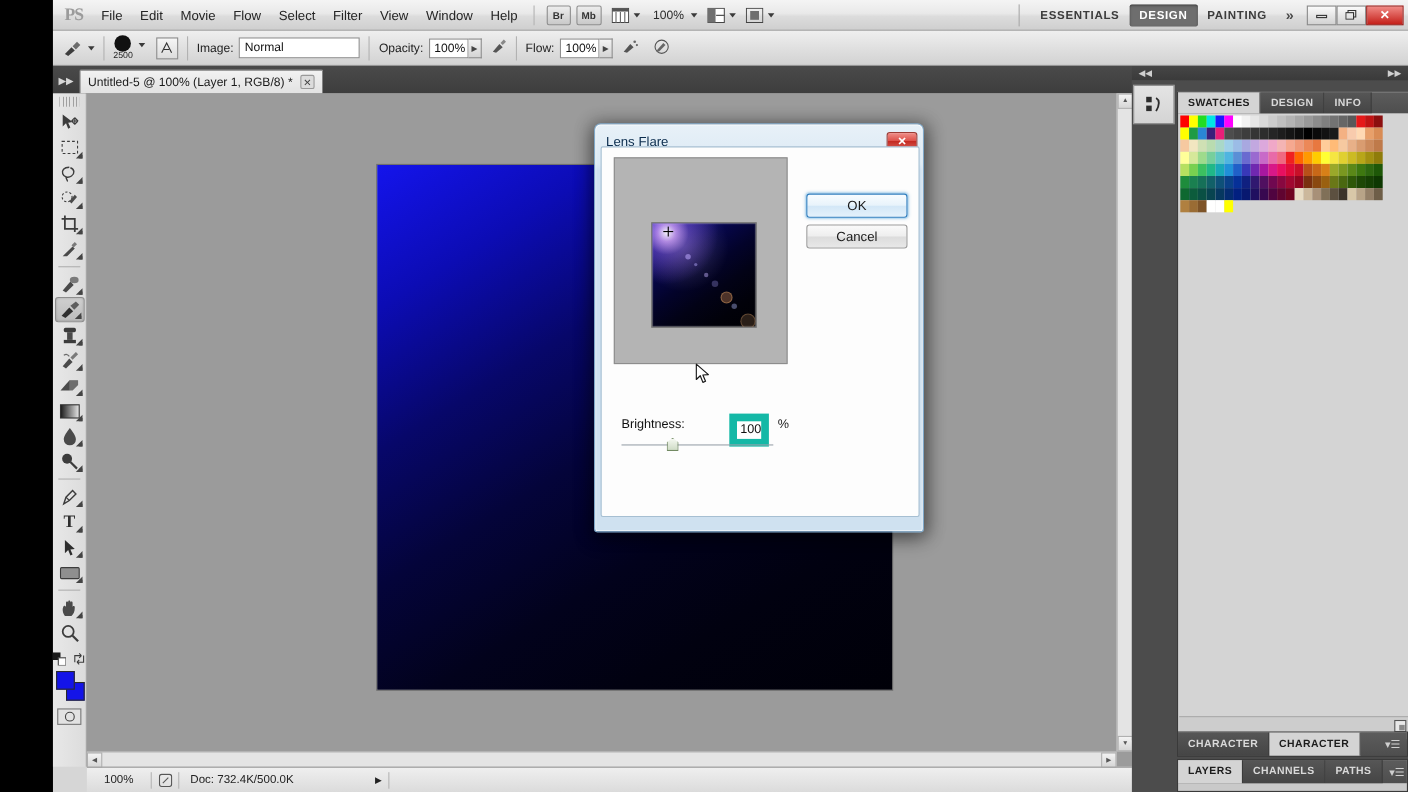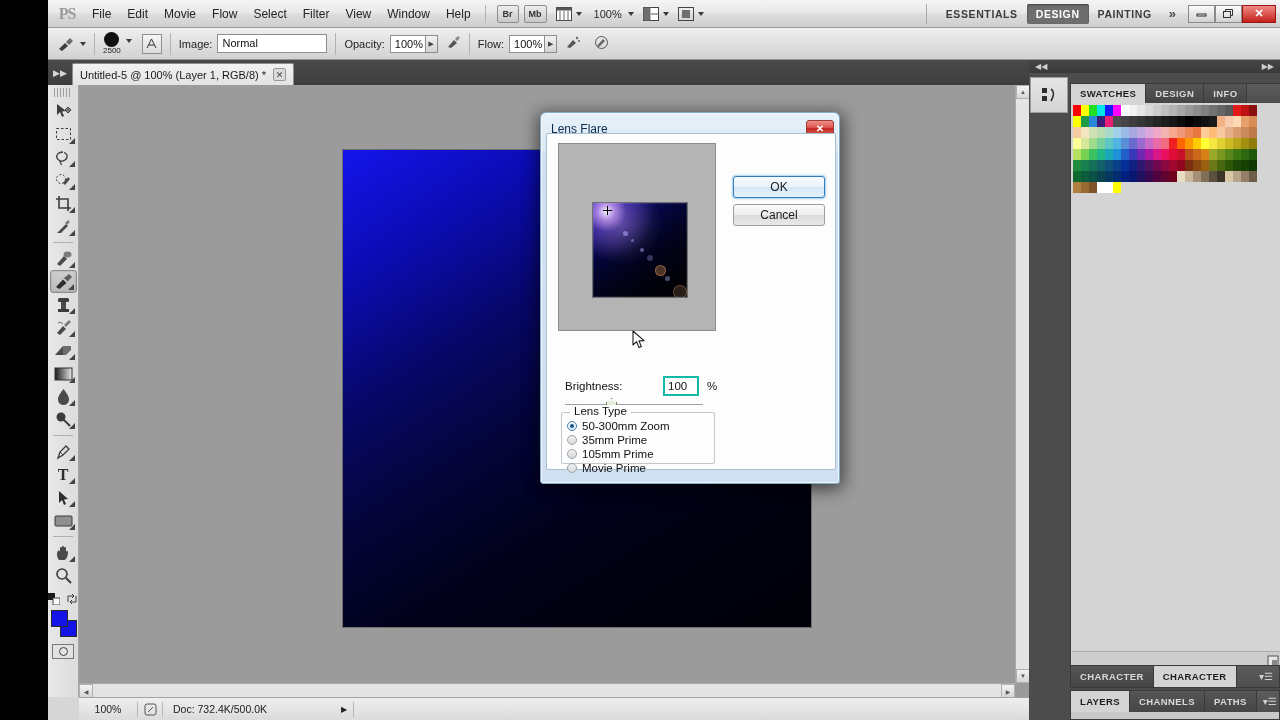--- a/index.html
+++ b/index.html
@@ -207,22 +207,22 @@
     border:1px solid #9c9c9c;
   }
   #btn-ok { left:186px; top:42px; border:1px solid #2f7dbe;
     box-shadow:0 0 0 1px #bcdcf2, 0 0 3px rgba(63,142,203,.8);
     background:linear-gradient(to bottom,#f8fcff 0%,#e8f3fb 48%,#d3e7f7 52%,#e4f1fb 100%); }
   #btn-cancel { left:186px; top:70px; }
 
   .row-bright { position:absolute; left:18px; top:246px; width:260px; }
   .lbl { font-size:11.5px; color:#111; }
   #bright-input {
-    position:absolute; left:98px; top:-4px; width:36px; height:20px;
-    border:2px solid #14b8a6; background:#fff; font-size:11.5px; color:#111;
+    position:absolute; left:98px; top:-4px; width:36px; height:30px;
+    border:7px solid #14b8a6; background:#fff; font-size:11.5px; color:#111;
     padding:0 3px; line-height:16px;
   }
   .pct { position:absolute; left:142px; top:0; font-size:11.5px; }
   #slider-track { position:absolute; left:0; top:24px; width:138px; height:1px; background:#9aa3ab; }
   #slider-thumb { position:absolute; left:41px; top:18px; width:11px; height:12px;
      background:linear-gradient(to bottom,#f4f8f0,#cfdcc6); border:1px solid #728a63;
      clip-path:polygon(50% 0%,100% 36%,100% 100%,0% 100%,0% 36%); }
 
   #lenstype {
     position:absolute; left:14px; top:278px; width:154px; height:52px;
@@ -852,40 +852,20 @@
         <div class="btn" id="btn-cancel">Cancel</div>
 
         <div class="row-bright">
           <span class="lbl">Brightness:</span>
           <div id="bright-input">100</div>
           <span class="pct">%</span>
           <div id="slider-track"></div>
           <div id="slider-thumb"></div>
         </div>
 
-        <div id="lenstype">
-          <span id="lt-legend">Lens Type</span>
-
-          <div class="radio-row" style="top:6px">
-            <i class="radio on"></i>
-            <span>50-300mm Zoom</span>
-          </div>
-          <div class="radio-row" style="top:20px">
-            <i class="radio"></i>
-            <span>35mm Prime</span>
-          </div>
-          <div class="radio-row" style="top:34px">
-            <i class="radio"></i>
-            <span>105mm Prime</span>
-          </div>
-          <div class="radio-row" style="top:48px">
-            <i class="radio"></i>
-            <span>Movie Prime</span>
-          </div>
-        </div>
       </div>
     </div>
 
     <div id="mouse">
       <svg width="14" height="20" viewBox="0 0 14 20">
           <path d="M1 1 L1 15 L4.6 11.6 L7 17.6 L9.4 16.6 L7 10.9 L12 10.6 Z" fill="#fff" stroke="#1a1a1a" stroke-width="1.1" stroke-linejoin="round"></path>
         </svg>
     </div>
 
   </div>

